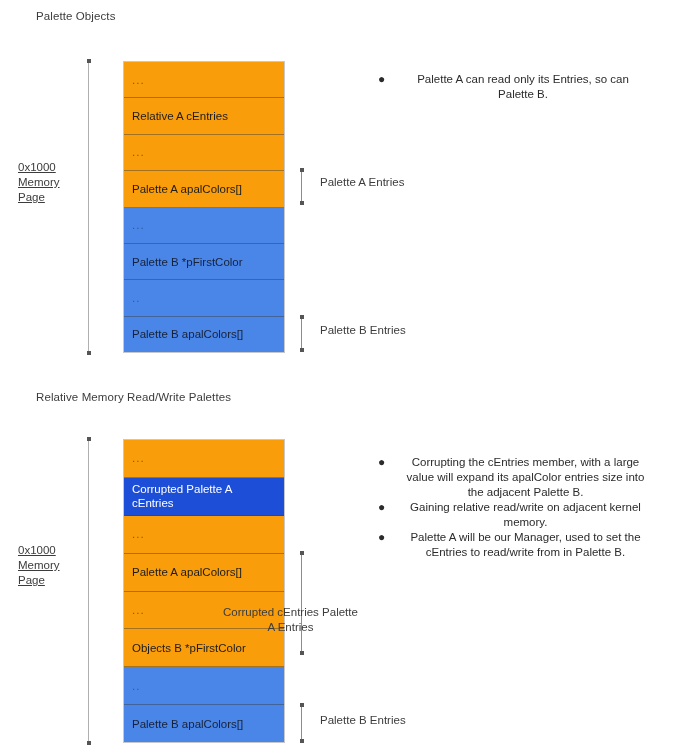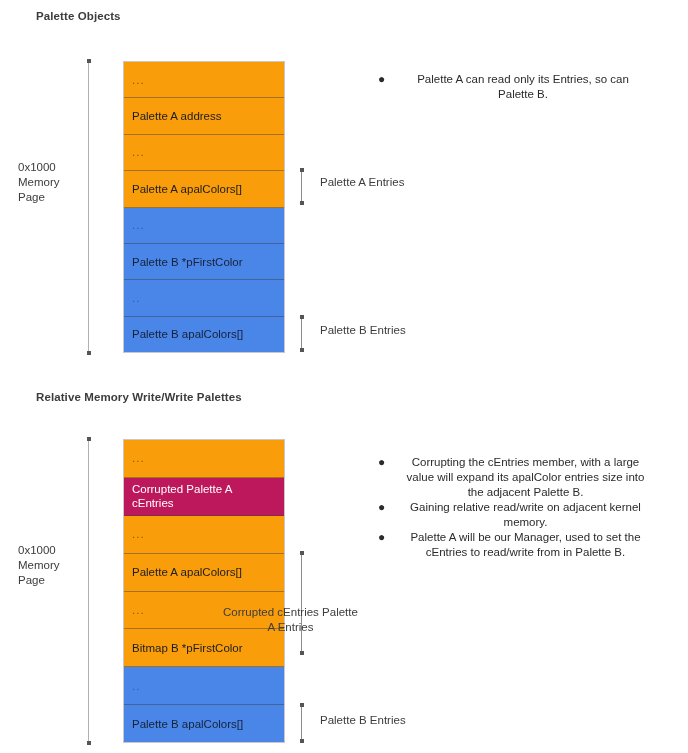--- a/index.html
+++ b/index.html
@@ -15,21 +15,20 @@
     color: #222222;
     overflow: hidden;
   }
 
   .section-title {
     position: absolute;
     font-size: 11.5px;
     color: #3c3c3c;
     letter-spacing: 0.1px;
     white-space: nowrap;
-    font-weight: bold;
   }
 
   
   .measure-line {
     position: absolute;
     width: 1px;
     background: #b0b0b0;
   }
   .measure-line::before,
   .measure-line::after {
@@ -42,20 +41,21 @@
   }
   .measure-line::before { top: -2px; }
   .measure-line::after  { bottom: -2px; }
 
   .measure-label {
     position: absolute;
     font-size: 11.5px;
     line-height: 15px;
     color: #3c3c3c;
     white-space: pre-line;
+    text-decoration: underline;
   }
 
   
   .mem-block {
     position: absolute;
     border: 1px solid #c8c8c8;
     box-sizing: border-box;
     display: flex;
     flex-direction: column;
   }
@@ -70,21 +70,21 @@
     border-bottom: 1px solid rgba(60,60,60,0.45);
     white-space: pre-line;
   }
   .mem-row:last-child { border-bottom: none; }
   .mem-row.ellipsis {
     color: #6b6b6b;
     letter-spacing: 1px;
   }
   .mem-row.orange { background: #f99d0b; color: #1d1d1d; }
   .mem-row.blue   { background: #4a86e8; color: #16223a; }
-  .mem-row.red    { background: #be185d; color: #ffffff; }
+  .mem-row.red    { background: #1d4ed8; color: #ffffff; }
   .mem-row.orange.ellipsis { color: #8a5a08; }
   .mem-row.blue.ellipsis   { color: #2f59a0; }
 
   
   .bracket {
     position: absolute;
     width: 1px;
     background: #8c8c8c;
   }
   .bracket::before,
@@ -137,21 +137,21 @@
 
 <div class="section-title" style="left:36px; top:10px;">Palette Objects</div>
 
 <div class="measure-line" style="left:88px; top:61px; height:292px;"></div>
 <div class="measure-label" style="left:18px; top:160px;">0x1000
 Memory
 Page</div>
 
 <div class="mem-block" style="left:123px; top:61px; width:162px; height:292px;">
   <div class="mem-row orange ellipsis">...</div>
-  <div class="mem-row orange">Palette A address</div>
+  <div class="mem-row orange">Relative A cEntries</div>
   <div class="mem-row orange ellipsis">...</div>
   <div class="mem-row orange">Palette A apalColors[]</div>
   <div class="mem-row blue ellipsis">...</div>
   <div class="mem-row blue">Palette B *pFirstColor</div>
   <div class="mem-row blue ellipsis">..</div>
   <div class="mem-row blue">Palette B apalColors[]</div>
 </div>
 
 <div class="bracket" style="left:301px; top:170px; height:33px;"></div>
 <div class="bracket-label" style="left:320px; top:175px;">Palette A Entries</div>
@@ -159,35 +159,35 @@
 <div class="bracket" style="left:301px; top:317px; height:33px;"></div>
 <div class="bracket-label" style="left:320px; top:323px;">Palette B Entries</div>
 
 <div class="bullets" style="left:378px; top:72px; width:270px;">
   <div class="bullet-item">
     <span class="bullet-dot">●</span>
     <span class="bullet-text">Palette A can read  only its Entries, so can Palette B.</span>
   </div>
 </div>
 
-<div class="section-title" style="left:36px; top:391px;">Relative Memory Write/Write Palettes</div>
+<div class="section-title" style="left:36px; top:391px;">Relative Memory Read/Write Palettes</div>
 
 <div class="measure-line" style="left:88px; top:439px; height:304px;"></div>
 <div class="measure-label" style="left:18px; top:543px;">0x1000
 Memory
 Page</div>
 
 <div class="mem-block" style="left:123px; top:439px; width:162px; height:304px;">
   <div class="mem-row orange ellipsis">...</div>
   <div class="mem-row red">Corrupted Palette A
 cEntries</div>
   <div class="mem-row orange ellipsis">...</div>
   <div class="mem-row orange">Palette A apalColors[]</div>
   <div class="mem-row orange ellipsis">...</div>
-  <div class="mem-row orange">Bitmap B *pFirstColor</div>
+  <div class="mem-row orange">Objects B *pFirstColor</div>
   <div class="mem-row blue ellipsis">..</div>
   <div class="mem-row blue">Palette B apalColors[]</div>
 </div>
 
 <div class="bracket" style="left:301px; top:553px; height:100px;"></div>
 <div class="bracket-label" style="left:223px; top:605px;">Corrupted cEntries Palette
 A Entries</div>
 
 <div class="bracket" style="left:301px; top:705px; height:36px;"></div>
 <div class="bracket-label" style="left:320px; top:713px;">Palette B Entries</div>

